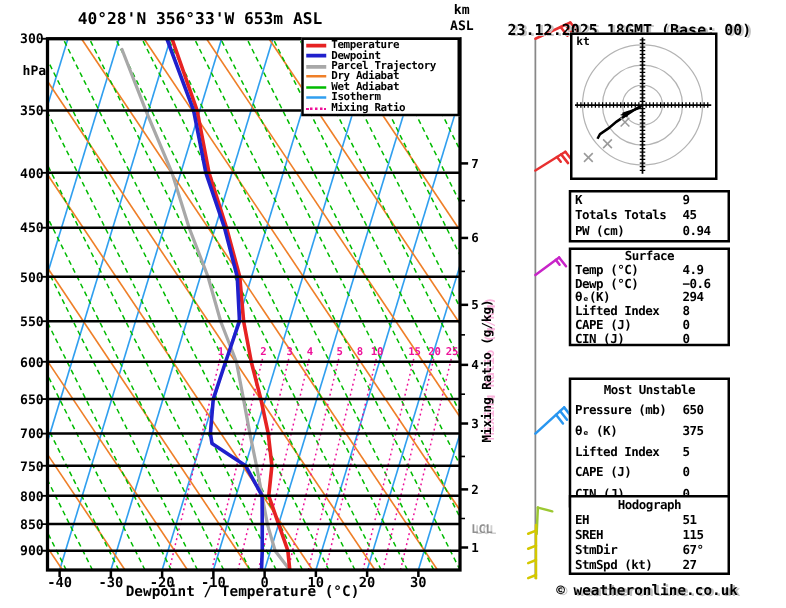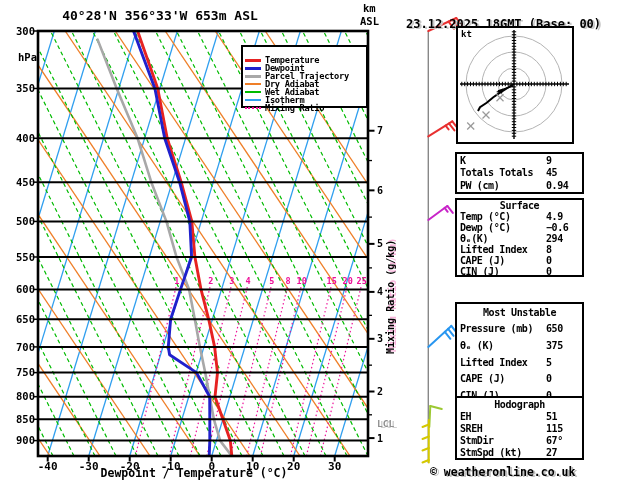--- a/index.html
+++ b/index.html
@@ -17,27 +17,27 @@
   #asl-unit { left:360px; top:15px; font-size:10.5px; }
   #datetime { left:406px; top:17px; font-size:12px; text-shadow:2px 1px 0 #c8c8c8; }
   #xaxis-label { left:38px; top:466px; width:312px; text-align:center; font-size:11.5px; }
   #mr-axis-label {
     left:385px; top:198px; height:156px; font-size:10px;
     writing-mode:vertical-rl; transform:rotate(180deg);
     text-shadow:2px 2px 0 #f9b4dc;
   }
   #lcl-label { left:377px; top:418px; font-size:9.5px; color:#909090; text-shadow:3px 1px 0 #cfcfcf; }
   #kt-label { left:461px; top:29px; font-size:9px; }
-  #footer { left:430px; top:465px; font-size:11.5px; text-shadow:2px 1px 0 #bfbfbf; }
+  #footer { left:445px; top:465px; font-size:11.5px; text-shadow:2px 1px 0 #bfbfbf; }
 
   #legend {
     left:241px; top:30px; width:127px; height:63px;
     border:2px solid #000; background:#fff;
     display:flex; flex-direction:column; justify-content:space-around;
-    padding:9px 2px; z-index:5;margin-top:15px;
+    padding:0 2px; z-index:5;
   }
   .legend-row { display:flex; align-items:center; height:8px; }
   .legend-swatch { width:16px; flex:0 0 16px; margin-right:4px; }
   .legend-text { font-size:8.7px; letter-spacing:-0.3px; line-height:8px; }
 
   #hodograph-box { left:456px; top:26px; width:118px; height:118px; border:2.5px solid #000; background:#fff; }
   .data-table {
     position:absolute; left:455px; width:129px;
     border:2px solid #000; background:#fff;
     display:flex; flex-direction:column; justify-content:space-around;

